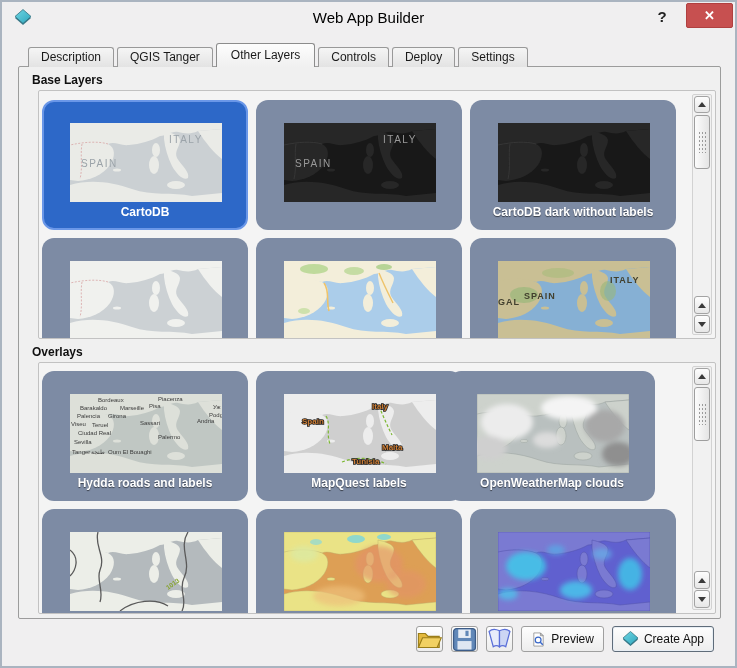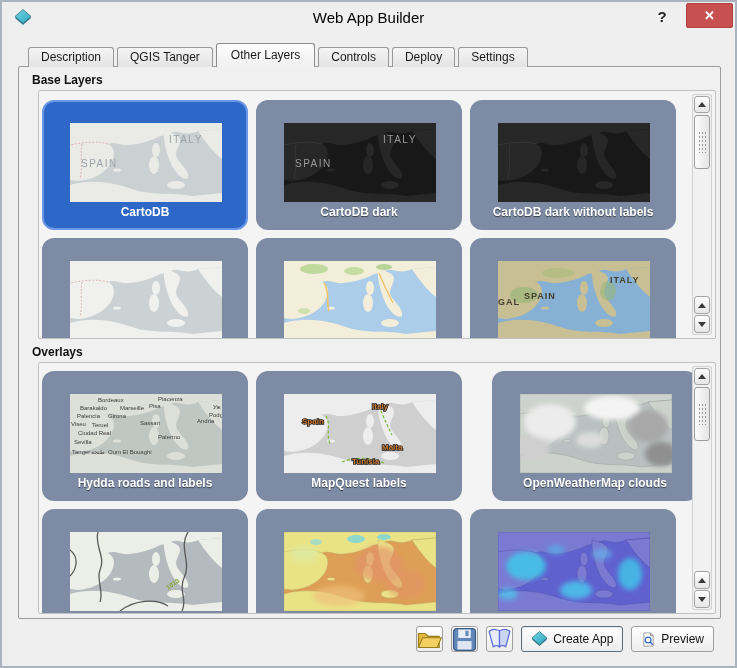--- a/index.html
+++ b/index.html
@@ -157,21 +157,20 @@
             <ellipse class="land" cx="84" cy="42" rx="5" ry="9"></ellipse>
             <ellipse class="land" cx="106" cy="62" rx="9" ry="4"></ellipse>
             <ellipse class="land" cx="47" cy="47" rx="4" ry="1.5"></ellipse>
             <path class="land" d="M0,62 C20,56 42,59 62,66 C82,73 102,69 122,73 L152,70 V79 H0 Z"></path>
             <path class="adm" d="M12,21 C10,32 13,44 10,56"></path>
             <path class="adm" d="M38,21 C28,18 14,19 0,22"></path>
           </g>
         <text class="mlbl" x="11" y="44">SPAIN</text>
         <text class="mlbl" x="99" y="20">ITALY</text>
       </svg>
-      <div class="tile-label">CartoDB dark</div>
     </div>
 
     <div class="tile" style="left:431px;top:9px">
       <svg class="thumb v-cdark" viewBox="0 0 152 79" preserveAspectRatio="none">
         <rect class="sea" width="152" height="79"></rect>
           <g class="mapland">
             <path class="land" d="M0,0 H152 V6 L128,8 C120,12 114,10 108,9 C101,8 97,13 90,13 C81,18 70,21 59,22 C50,23 45,18 38,21 C26,18 12,20 0,23 Z"></path>
             <path class="land" d="M128,8 L152,6 V36 C144,30 135,19 128,8 Z"></path>
             <path class="land" d="M0,20 C13,17 28,17 38,21 C46,25 45,34 40,42 C33,52 20,57 8,58 L0,57 Z"></path>
             <path class="land" d="M94,8 C102,10 109,12 110,17 C110,24 104,28 107,35 C112,43 120,49 118,55 C114,58 107,52 102,43 C98,35 95,25 94,16 Z"></path>
@@ -340,21 +339,21 @@
         <path class="gline" d="M95,12 C99,22 103,31 108,41"></path>
         <path class="gline" d="M58,68 C74,62 90,64 102,70"></path>
         <text class="mqlbl" x="18" y="30">Spain</text>
         <text class="mqlbl" x="88" y="15">Italy</text>
         <text class="mqlbl" x="98" y="56">Malta</text>
         <text class="mqlbl" x="68" y="70">Tunisia</text>
       </svg>
       <div class="tile-label">MapQuest labels</div>
     </div>
 
-    <div class="tile" style="left:453px;top:8px">
+    <div class="tile" style="left:410px;top:8px">
       <svg class="thumb v-owm" viewBox="0 0 152 79" preserveAspectRatio="none">
         <rect class="sea" width="152" height="79"></rect>
           <g class="mapland">
             <path class="land" d="M0,0 H152 V6 L128,8 C120,12 114,10 108,9 C101,8 97,13 90,13 C81,18 70,21 59,22 C50,23 45,18 38,21 C26,18 12,20 0,23 Z"></path>
             <path class="land" d="M128,8 L152,6 V36 C144,30 135,19 128,8 Z"></path>
             <path class="land" d="M0,20 C13,17 28,17 38,21 C46,25 45,34 40,42 C33,52 20,57 8,58 L0,57 Z"></path>
             <path class="land" d="M94,8 C102,10 109,12 110,17 C110,24 104,28 107,35 C112,43 120,49 118,55 C114,58 107,52 102,43 C98,35 95,25 94,16 Z"></path>
             <ellipse class="land" cx="86" cy="27" rx="4" ry="7"></ellipse>
             <ellipse class="land" cx="84" cy="42" rx="5" ry="9"></ellipse>
             <ellipse class="land" cx="106" cy="62" rx="9" ry="4"></ellipse>
@@ -485,31 +484,31 @@
         <rect x="8.6" y="2.4" width="2" height="3.4" fill="#6188b8"></rect>
         <rect x="3.5" y="9" width="9" height="5.4" fill="#dfe7f2"></rect>
       </svg>
     </div>
     <div class="btn icon-only">
       <svg viewBox="0 0 18 16">
         <path d="M9,2 C6,0.5 3,1 1.5,2.5 L4.5,13.5 C6,12.5 7.5,12.5 9,13.5 Z" fill="#e8ecfa" stroke="#5a6fd8" stroke-width="0.9"></path>
         <path d="M9,2 C12,0.5 15,1 16.5,2.5 L13.5,13.5 C12,12.5 10.5,12.5 9,13.5 Z" fill="#ccd6f4" stroke="#5a6fd8" stroke-width="0.9"></path>
       </svg>
     </div>
-    <div class="btn text-btn default">
-      <svg viewBox="0 0 18 17" style="width:17px;height:16px">
-        <polygon points="9,2 17,9 9,16 1,9" fill="#3a7a8a"></polygon>
-        <polygon points="9,0.5 17,7.5 9,14.5 1,7.5" fill="url(#tg)" stroke="#33707e" stroke-width="0.8"></polygon>
-      </svg>
-      <span class="lbl">Create App</span>
-    </div>
     <div class="btn text-btn">
       <svg viewBox="0 0 16 16" style="width:15px;height:15px">
         <path d="M3,1 h7 l3,3 v11 h-10 z" fill="#ffffff" stroke="#888" stroke-width="0.8"></path>
         <path d="M10,1 l3,3 h-3 z" fill="#d8d8d8" stroke="#888" stroke-width="0.8"></path>
         <circle cx="7.6" cy="8.6" r="3.1" fill="none" stroke="#3a68c8" stroke-width="1.3"></circle>
         <line x1="9.9" y1="10.9" x2="12.6" y2="13.6" stroke="#3a68c8" stroke-width="1.6"></line>
       </svg>
       <span class="lbl">Preview</span>
     </div>
+    <div class="btn text-btn default">
+      <svg viewBox="0 0 18 17" style="width:17px;height:16px">
+        <polygon points="9,2 17,9 9,16 1,9" fill="#3a7a8a"></polygon>
+        <polygon points="9,0.5 17,7.5 9,14.5 1,7.5" fill="url(#tg)" stroke="#33707e" stroke-width="0.8"></polygon>
+      </svg>
+      <span class="lbl">Create App</span>
+    </div>
   </div>
 
 </div>
 
 </body></html>

